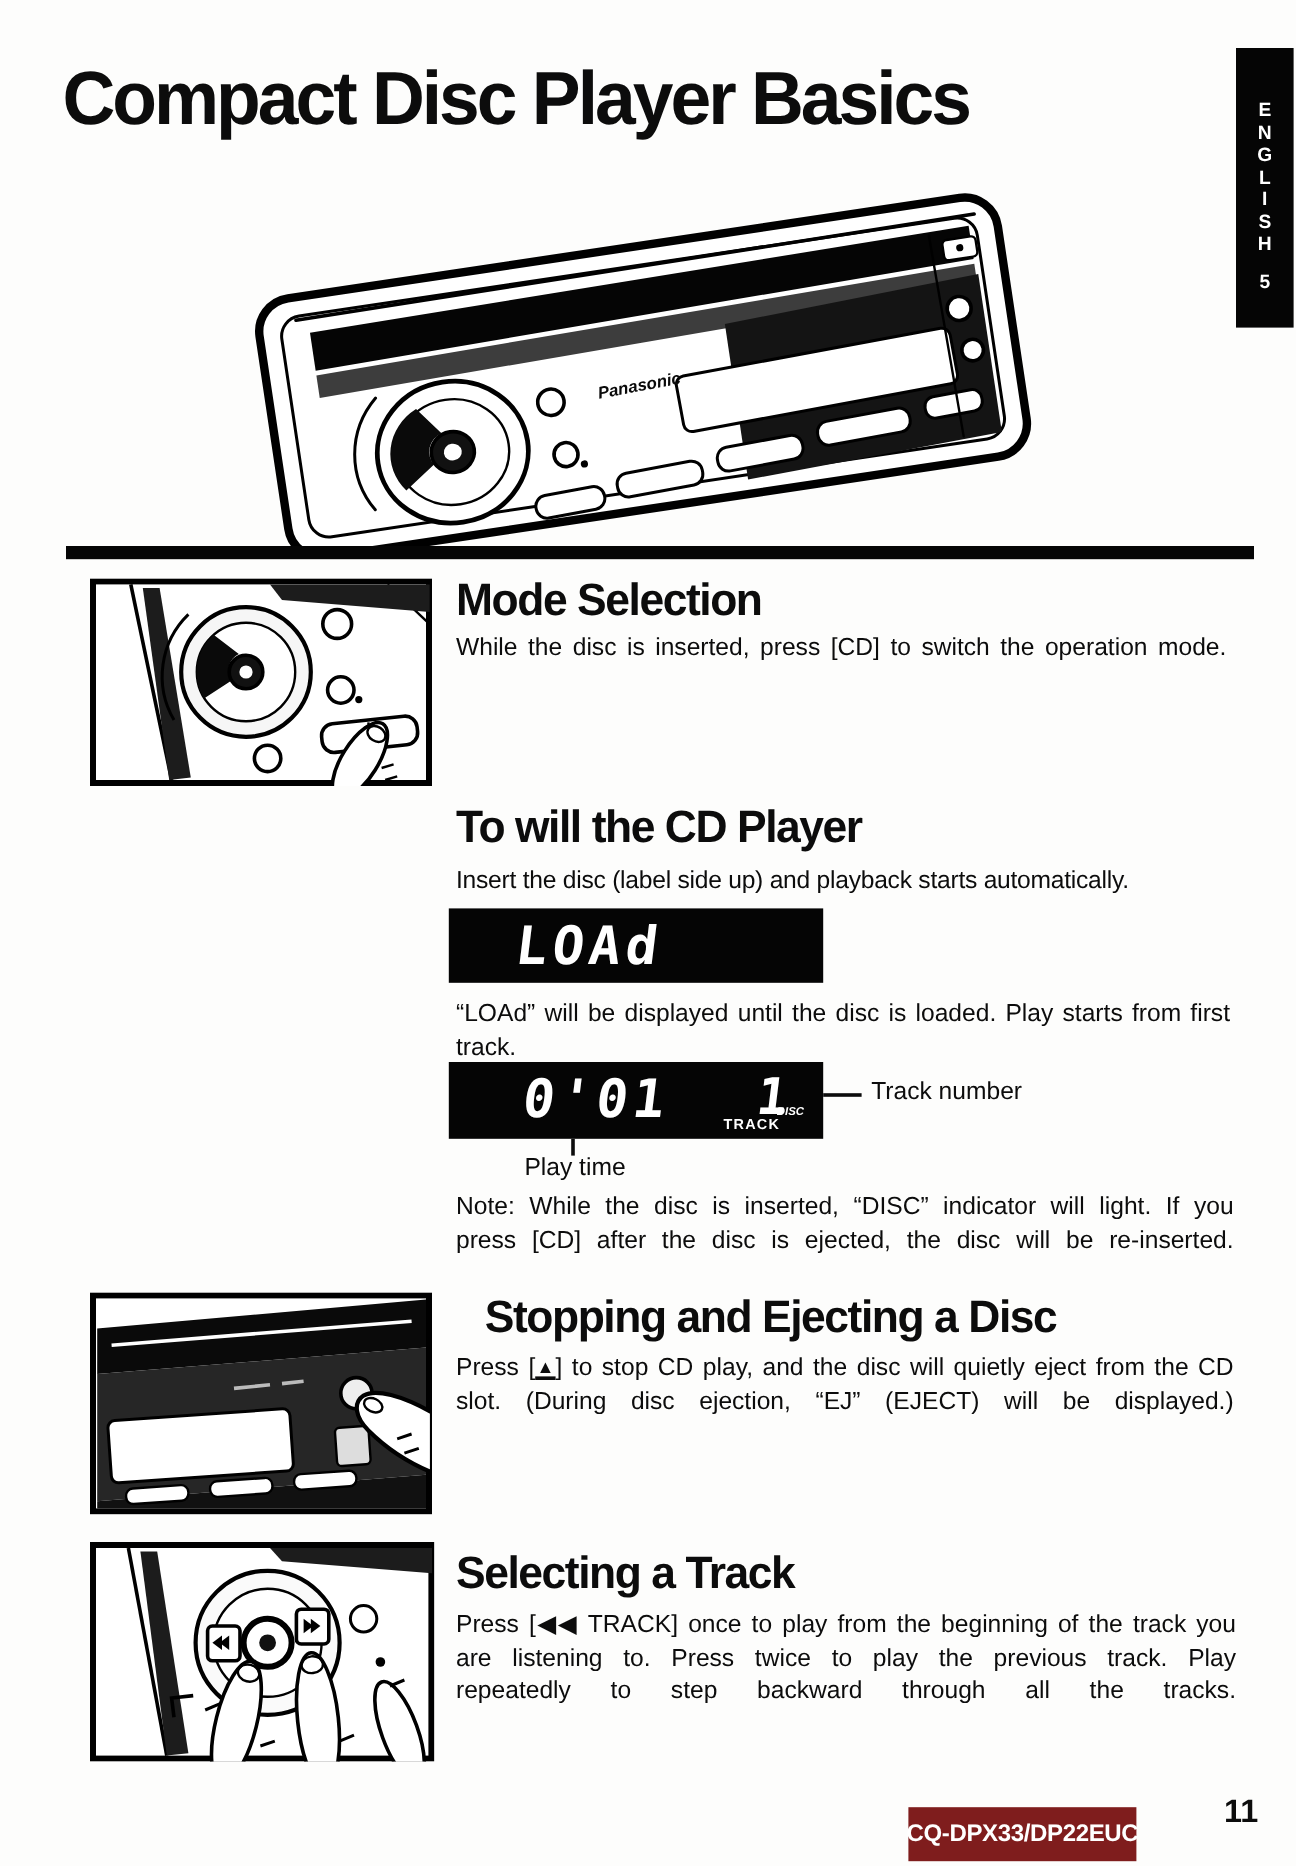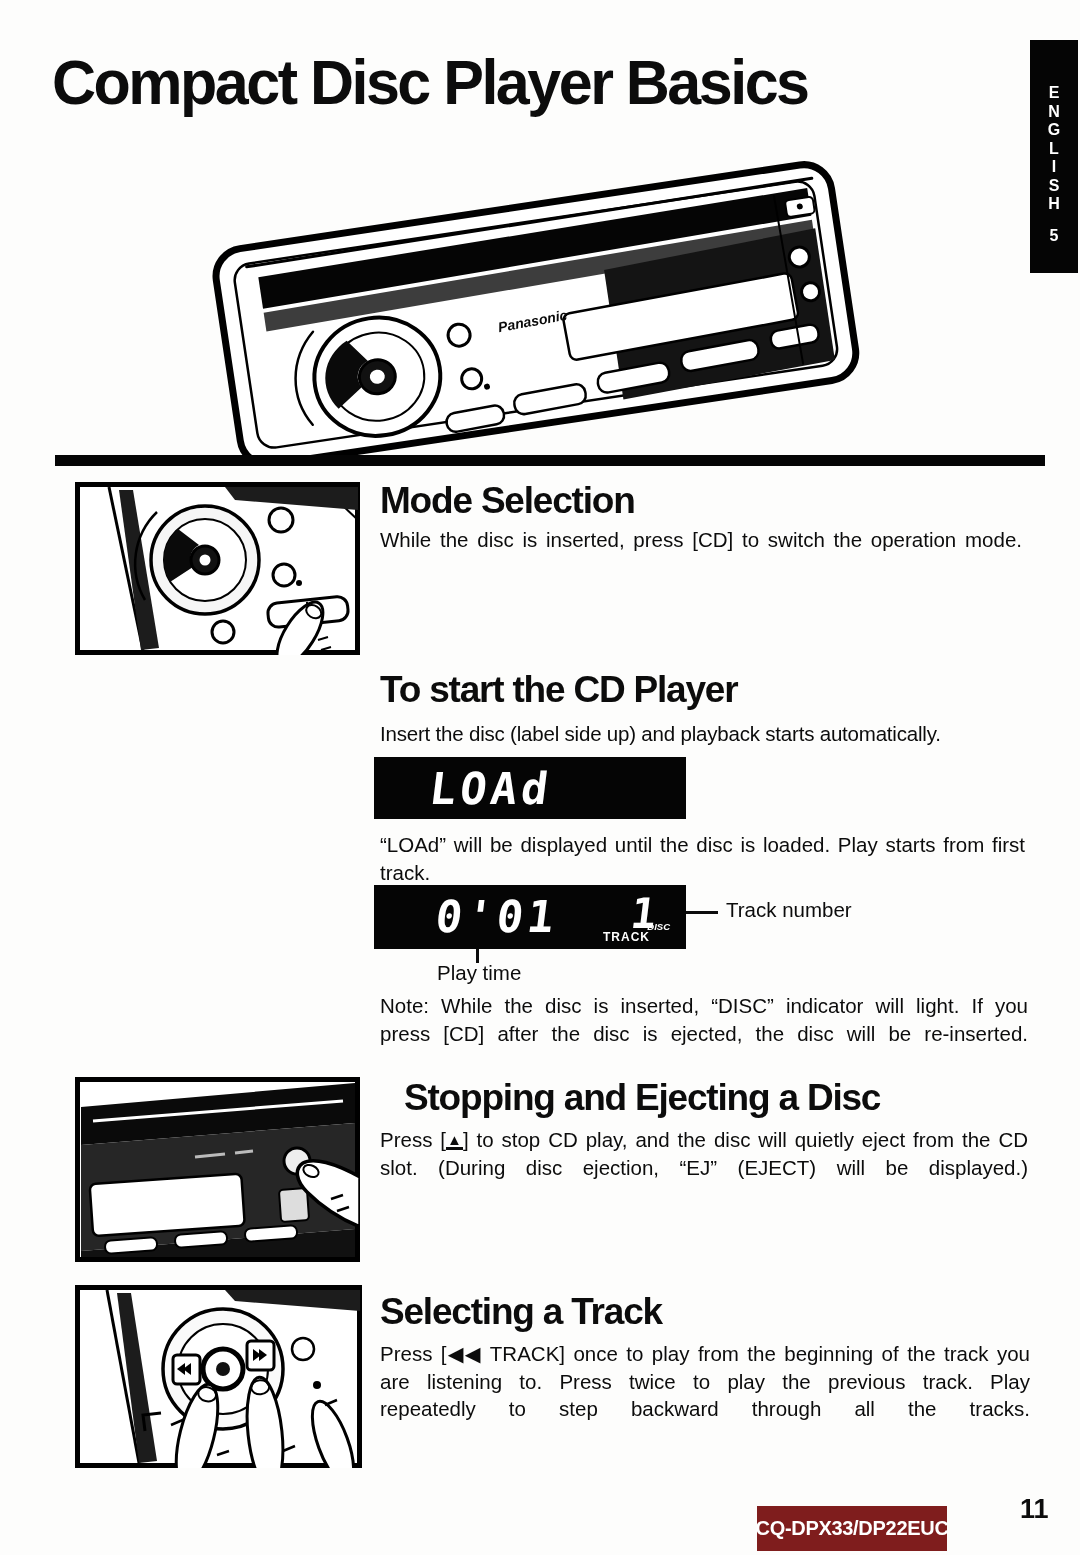--- a/index.html
+++ b/index.html
@@ -133,21 +133,21 @@
       <ellipse cx="226" cy="152" rx="15" ry="36" fill="#fff" stroke="#000" stroke-width="3"></ellipse>
       <ellipse cx="226" cy="126" rx="8" ry="6" fill="none" stroke="#000" stroke-width="2"></ellipse>
     </g>
     <path d="M243,158 l10,-3 M246,168 l10,-3" stroke="#000" stroke-width="2"></path>
     <circle cx="148" cy="150" r="11" fill="#fff" stroke="#000" stroke-width="3"></circle>
   </svg>
 </div>
 <div class="abs h2" style="left:380px;top:479px;">Mode Selection</div>
 <div class="abs para" style="left:380px;top:526px;width:642px;"><span>While the disc is inserted, press </span><span class="seg-b">[CD]</span><span> to switch the operation mode.</span></div>
 
-<div class="abs h2" style="left:380px;top:668px;">To start the CD Player</div>
+<div class="abs h2" style="left:380px;top:668px;">To will the CD Player</div>
 <div class="abs" style="left:380px;top:720px;width:660px;font-size:20.5px;line-height:27.5px;white-space:nowrap;letter-spacing:-0.2px;">Insert the disc (label side up) and playback starts automatically.</div>
 
 <div class="abs lcd lcd1">
   <span class="sevenseg txt">LOAd</span>
 </div>
 
 <div class="abs para" style="left:380px;top:831px;width:645px;">“LOAd” will be displayed until the disc is loaded. Play starts from first track.</div>
 
 <div class="abs lcd lcd2">
   <span class="sevenseg time">0'01</span>

